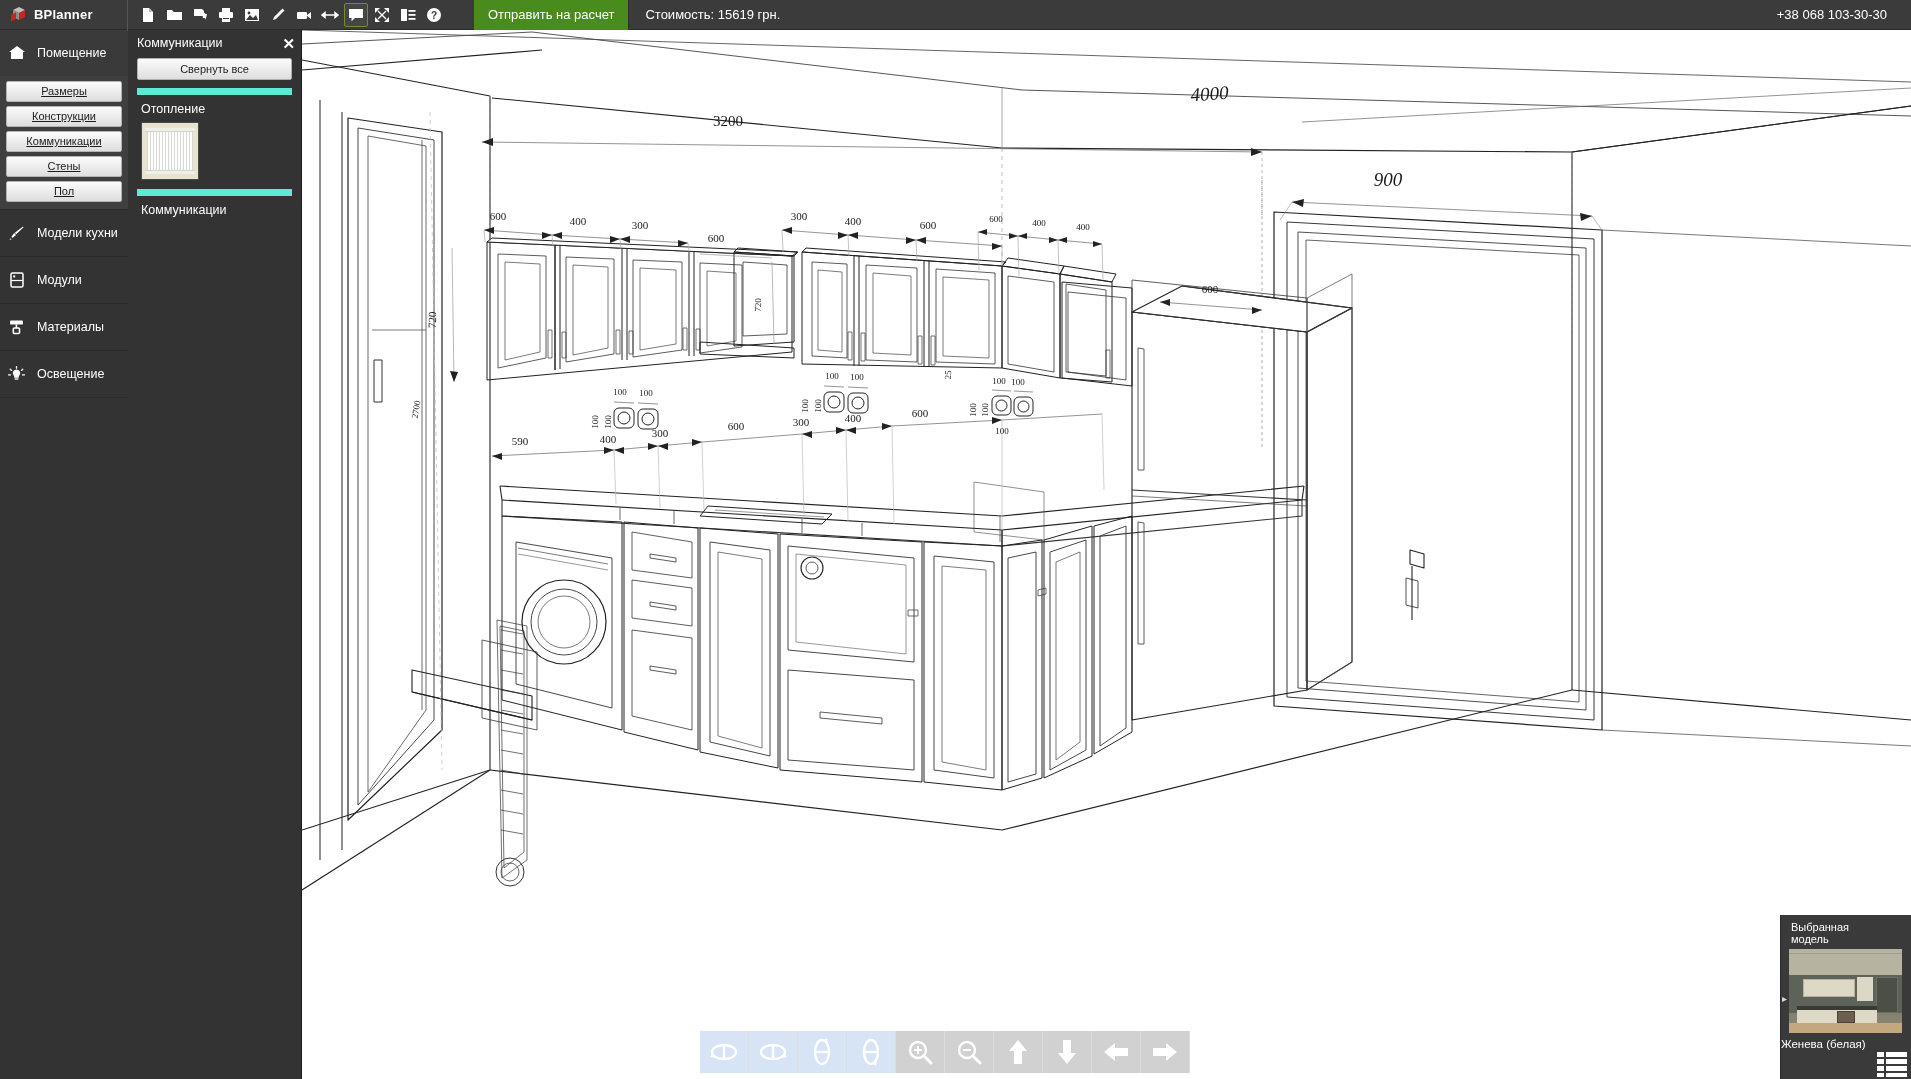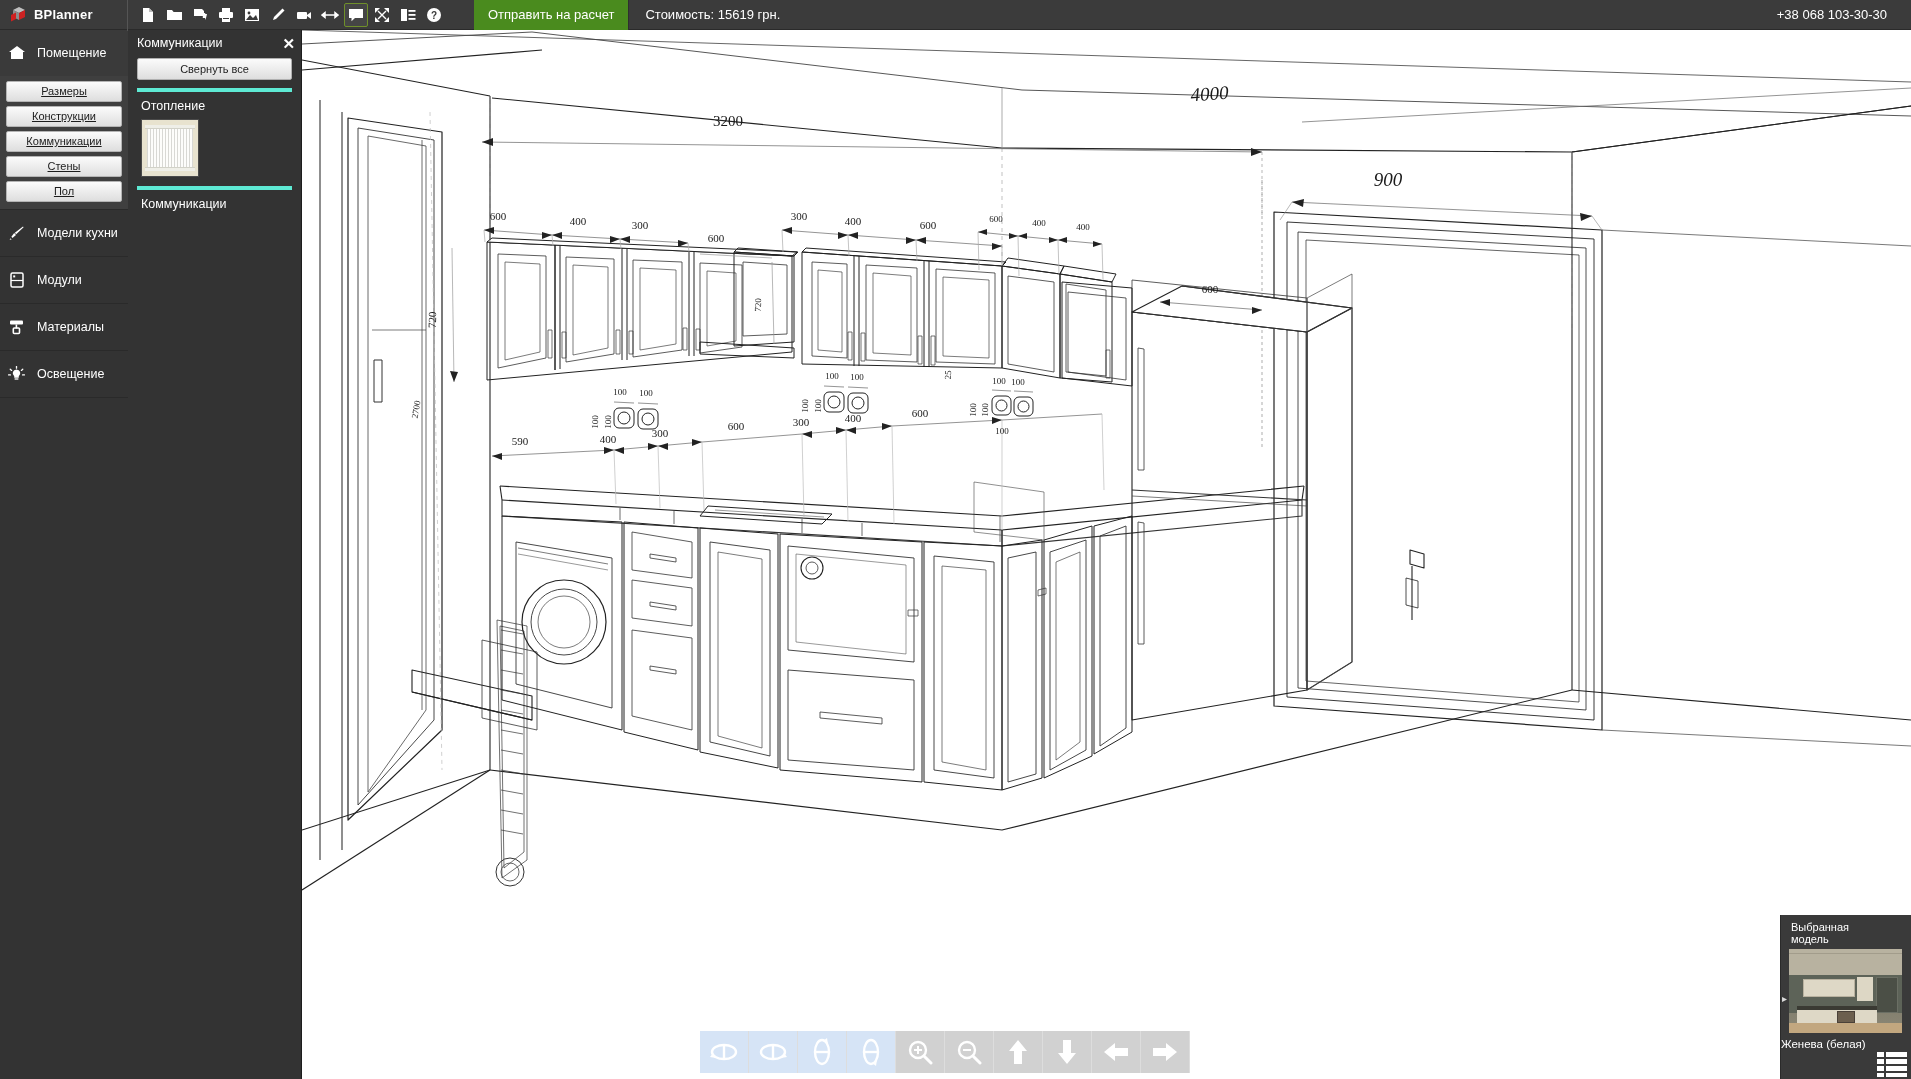--- a/index.html
+++ b/index.html
@@ -81,21 +81,21 @@
     height: 26px; display: flex; align-items: center; justify-content: space-between;
     padding: 0 6px 0 9px; color: #fff; font-size: 12.5px;
   }
   .cp-close { color: #fff; font-size: 15px; font-weight: bold; line-height: 1; }
   .cp-collapse {
     margin: 2px 9px 8px 9px; height: 22px;
     background: linear-gradient(#fbfbfb, #dedede);
     border: 1px solid #b0b0b0; border-radius: 2px;
     font-size: 11px; color: #1c1c1c; text-align: center; line-height: 20px;
   }
-  .cp-group { margin: 0 9px; border-top: 4px solid #5eead4; }
+  .cp-group { margin: 0 9px; border-top: 7px solid #5eead4; }
   .cp-group-title { color: #fff; font-size: 12.5px; padding: 7px 0 6px 4px; }
   .cp-thumb {
     width: 58px; height: 58px; margin: 0 0 9px 4px;
     background: #e8e3cf; border: 1px solid #4a4a4a; position: relative; overflow: hidden;
   }
   .rad { position: absolute; left: 5px; top: 7px; width: 46px; height: 44px; background: #fdfdfb; }
   .rad-lines { position:absolute; left:5px; top:7px; width:46px; height:44px;
     background: repeating-linear-gradient(to right, #d8d8d4 0 1px, transparent 1px 3px); }
   .rad-top { position: absolute; left: 3px; top: 5px; width: 50px; height: 4px; background: #efefe8; border-bottom: 1px solid #d2d2c8;}
   .rad-bot { position: absolute; left: 3px; bottom: 5px; width: 50px; height: 4px; background: #efefe8; border-top: 1px solid #d2d2c8;}

